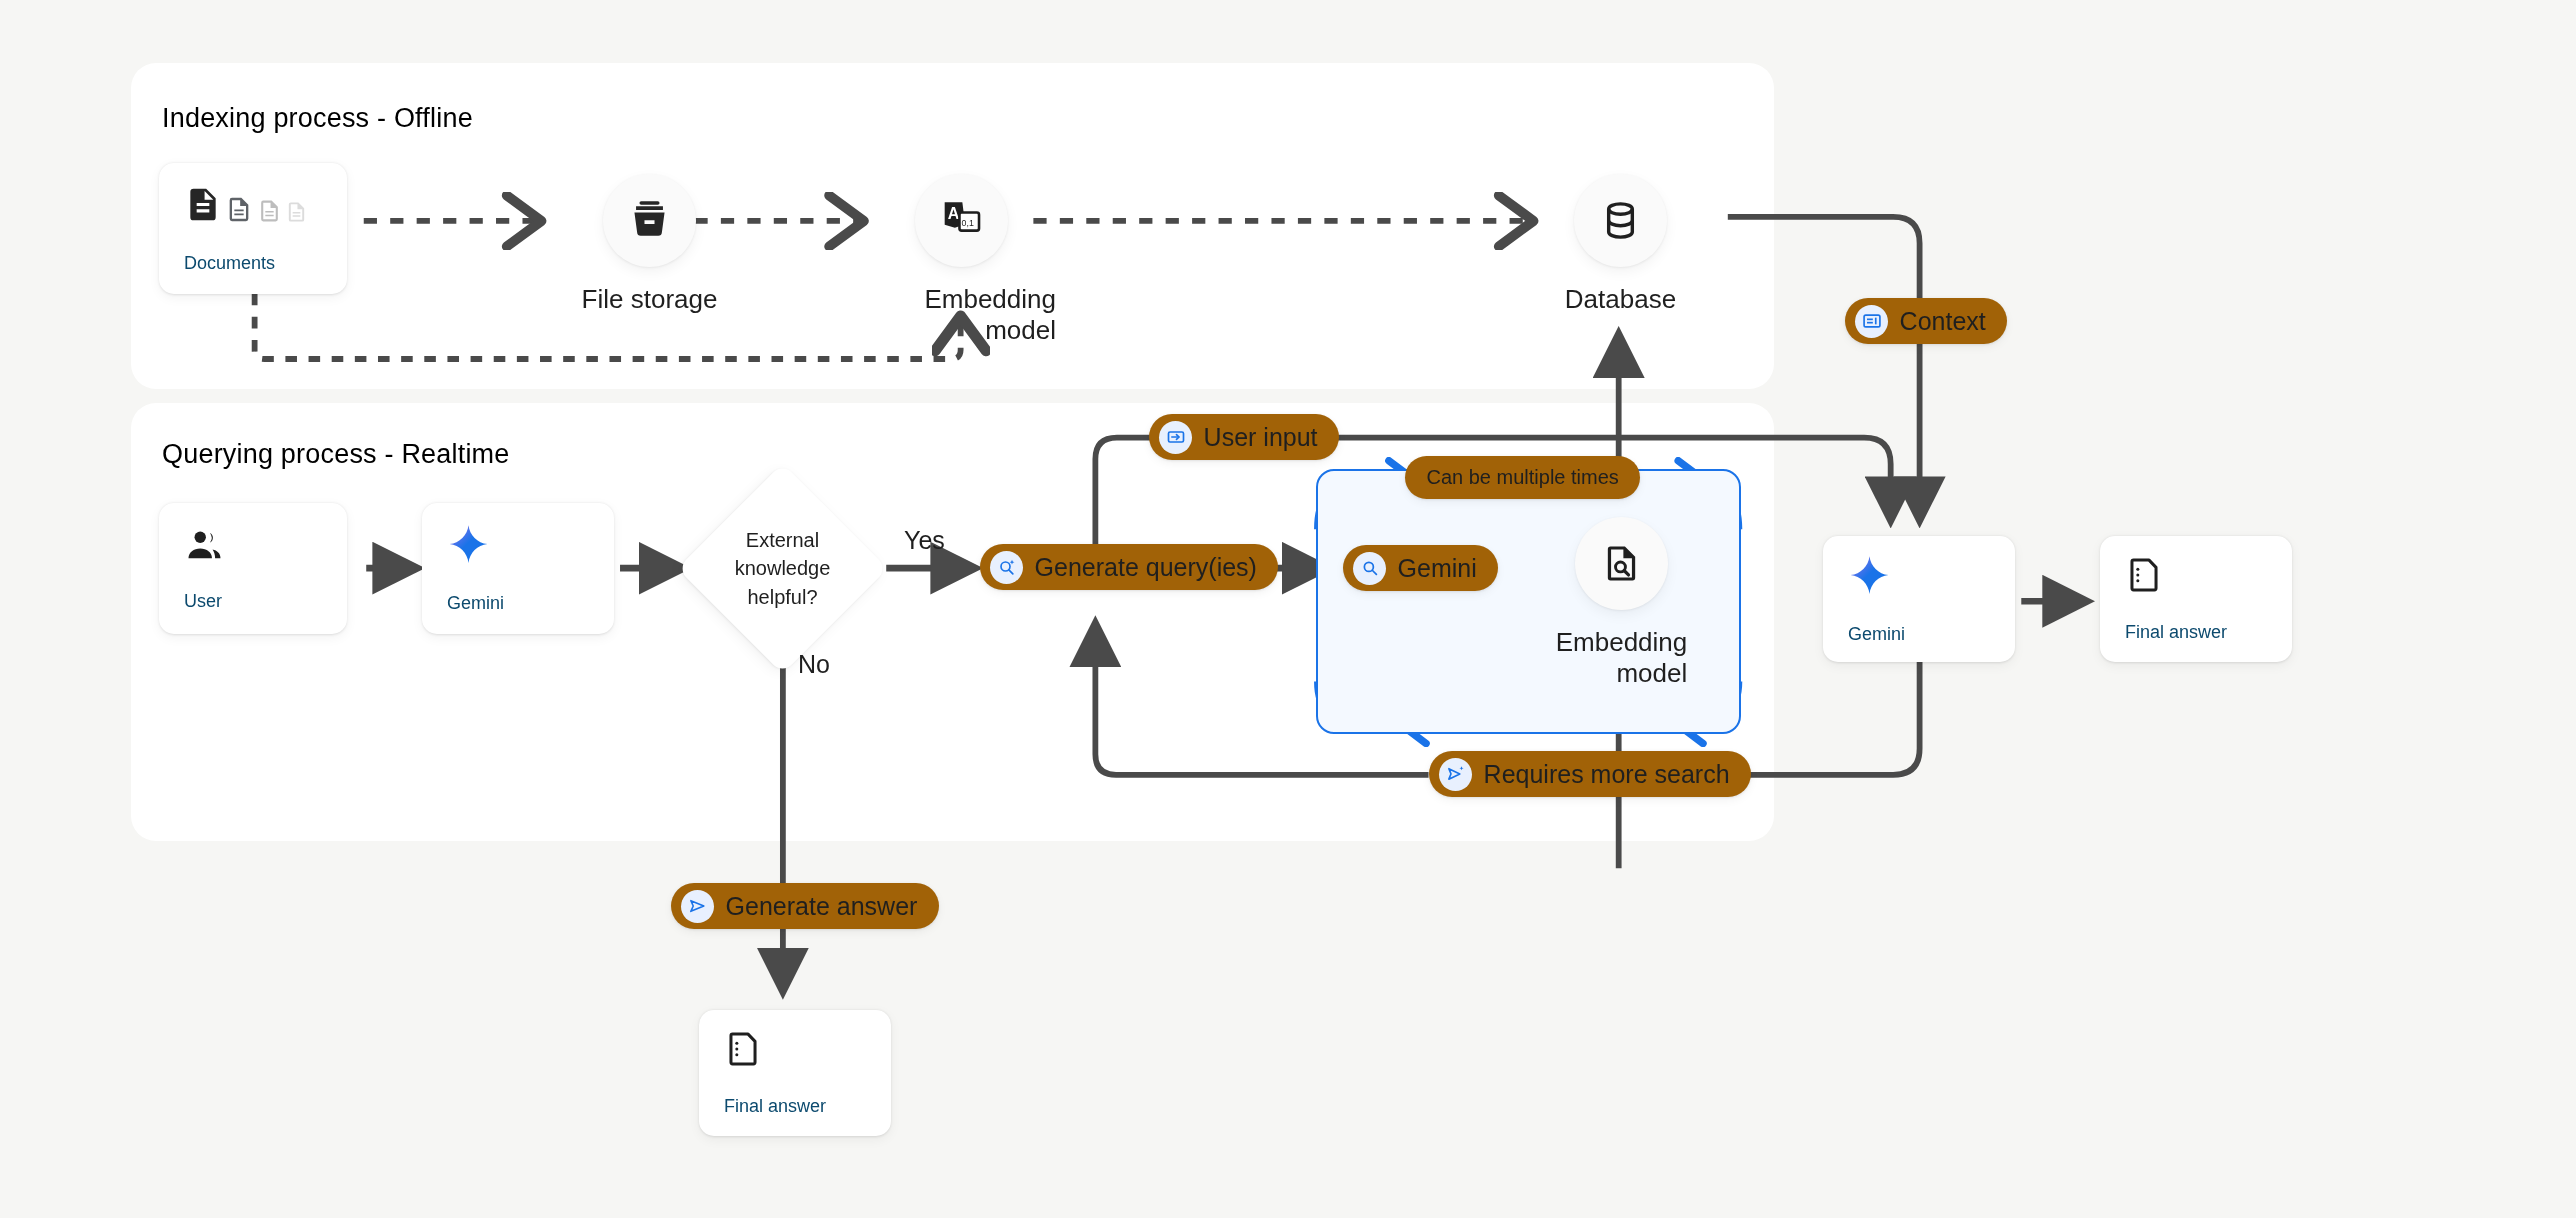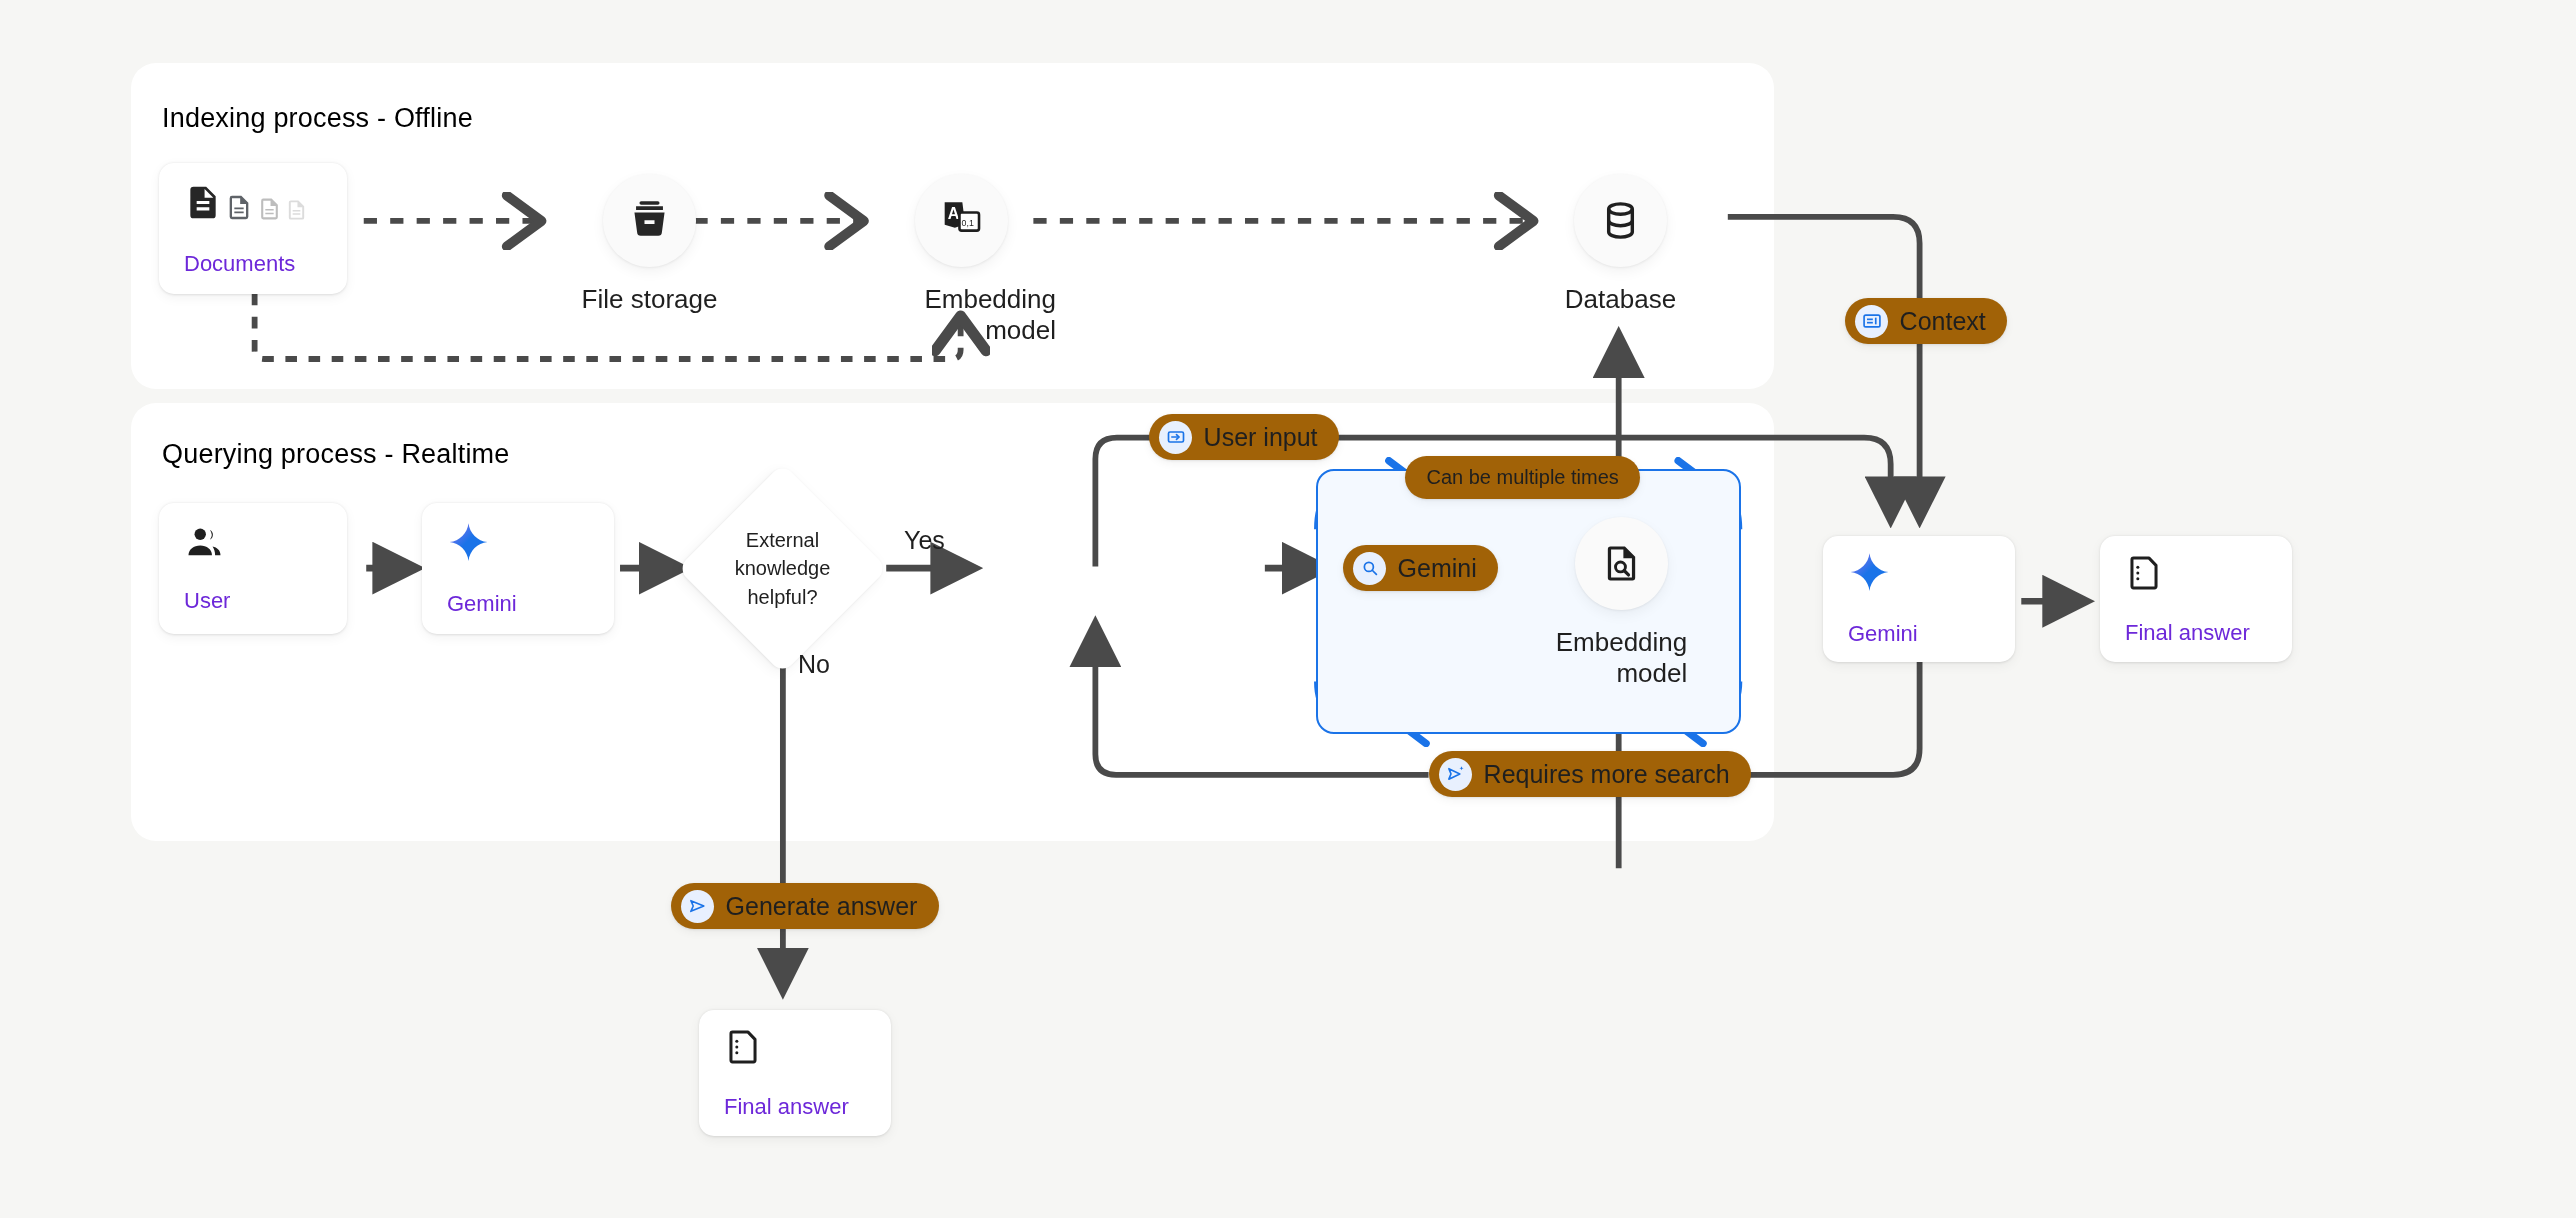--- a/index.html
+++ b/index.html
@@ -21,21 +21,21 @@
     white-space:nowrap;font-weight:400;
   }
 
   
   .card{
     position:absolute;background:#fff;border-radius:15px;
     box-shadow:0 0.8px 2.5px rgba(0,0,0,.10),0 3.3px 11.6px rgba(0,0,0,.05);
     display:flex;flex-direction:column;align-items:flex-start;
     justify-content:center;padding:21.5px 25px;box-sizing:border-box;
   }
-  .card .lbl{font-size:22px;color:#6d28d9;margin-top:27px;line-height:1.16;}
+  .card .lbl{font-size:18px;color:#0c4a6e;margin-top:27px;line-height:1.16;}
   .card .ico{display:flex;align-items:flex-end;}
 
   
   .circ-node{position:absolute;display:flex;flex-direction:column;align-items:center;}
   .circ{
     width:93px;height:93px;border-radius:50%;background:#fafafa;
     box-shadow:0 0.8px 2.5px rgba(0,0,0,.07),0 5px 13.2px rgba(0,0,0,.05);
     display:flex;align-items:center;justify-content:center;
   }
   .circ-node .lbl{margin-top:16.5px;font-size:26px;color:#1f1f1f;
@@ -251,20 +251,30 @@
   <div class="diamond-wrap" style="left:708px;top:494px;width:149px;height:149px;">
     <div class="diamond"></div>
     <div class="diamond-txt">External
 knowledge
 helpful?</div>
   </div>
 
   <div class="edge-lbl" style="left:904px;top:526px;">Yes</div>
   <div class="edge-lbl" style="left:798px;top:650px;">No</div>
 
+  <div class="pill" style="left:980px;top:544px;">
+    <span class="bdg">
+      <svg width="20" height="20" viewBox="0 0 24 24" fill="none" stroke="#1a73e8" stroke-width="2">
+        <circle cx="10.2" cy="11.4" r="5.4"></circle>
+        <line x1="14.2" y1="15.4" x2="19" y2="20.2" stroke-linecap="round"></line>
+        <path d="M18 3.2l.85 2.1 2.1.85-2.1.85L18 9.1l-.85-2.1-2.1-.85 2.1-.85z" fill="#1a73e8" stroke="none"></path>
+      </svg>
+    </span>
+    <span class="ptxt">Generate query(ies)</span>
+  </div>
 
   <div class="loopbox" style="left:1316px;top:469px;width:425px;height:265px;"></div>
 
   <div class="pill plain" style="left:1405px;top:456px;">
     <span class="ptxt">Can be multiple times</span>
   </div>
 
   <div class="pill" style="left:1343px;top:545px;">
     <span class="bdg">
       <svg width="18" height="18" viewBox="0 0 24 24" fill="none" stroke="#1a73e8" stroke-width="2.3">

